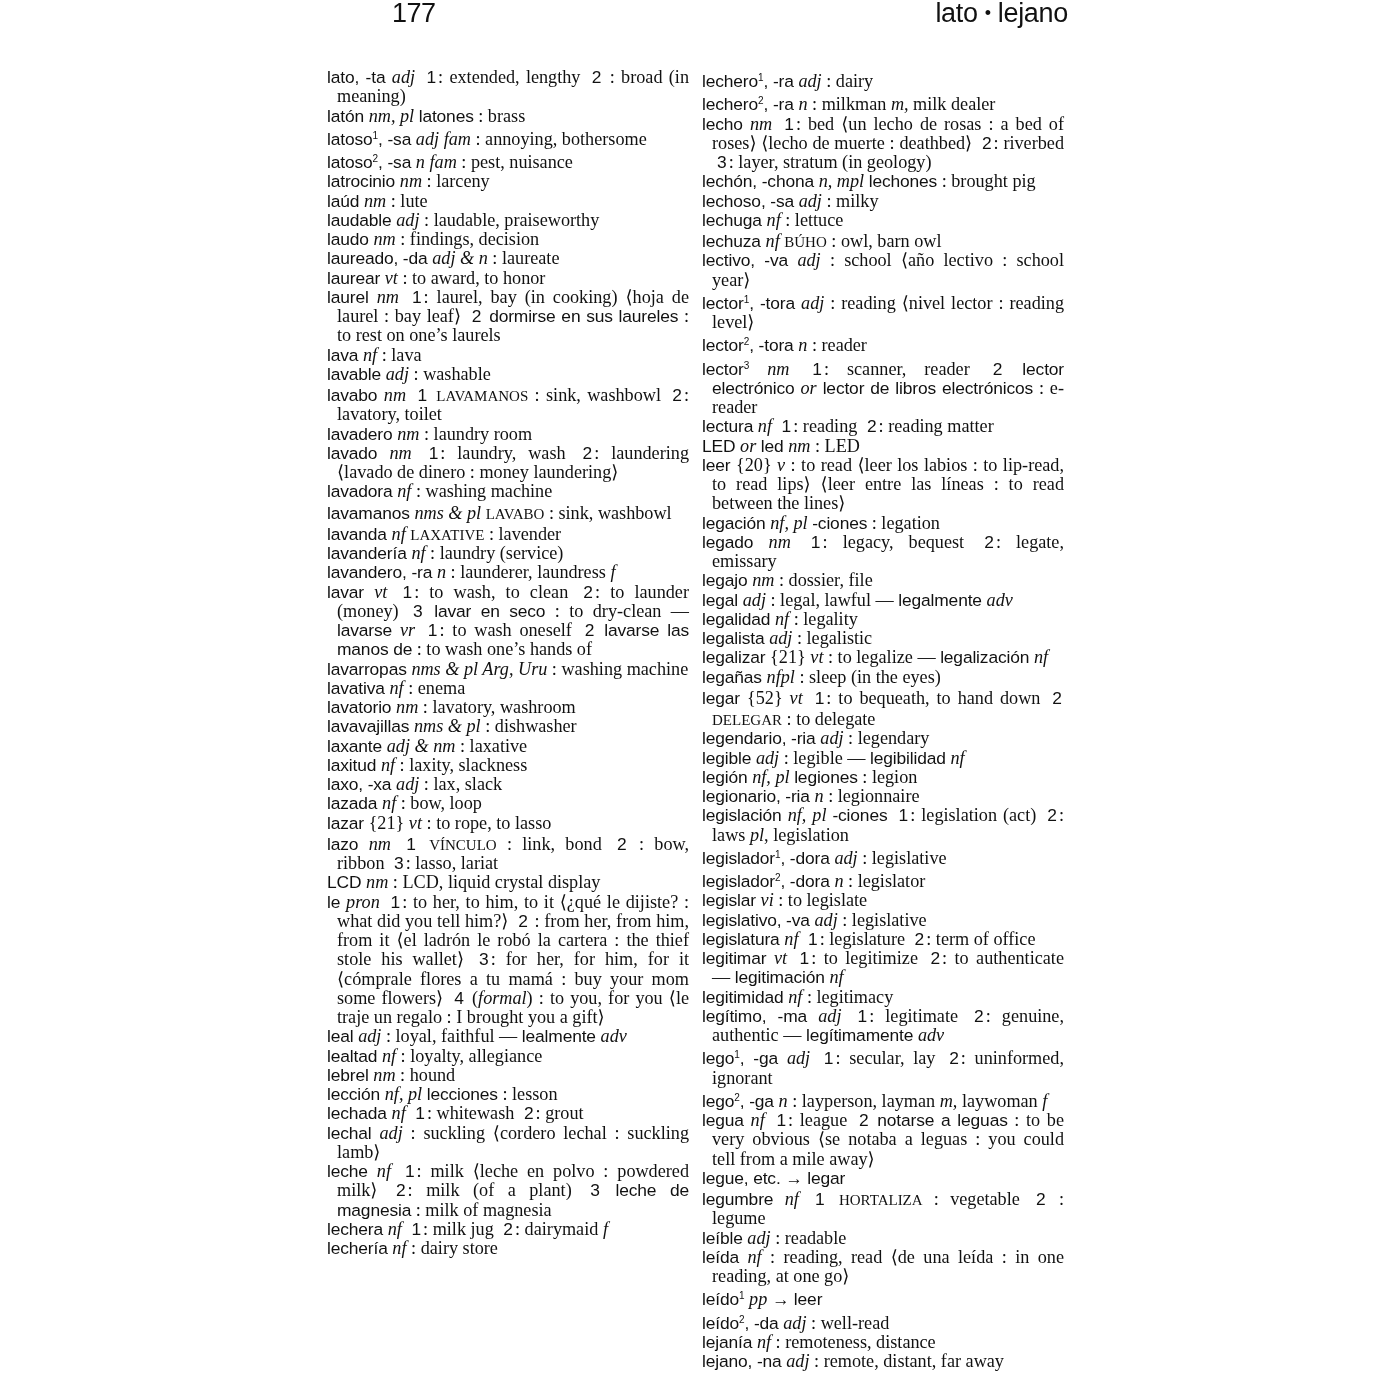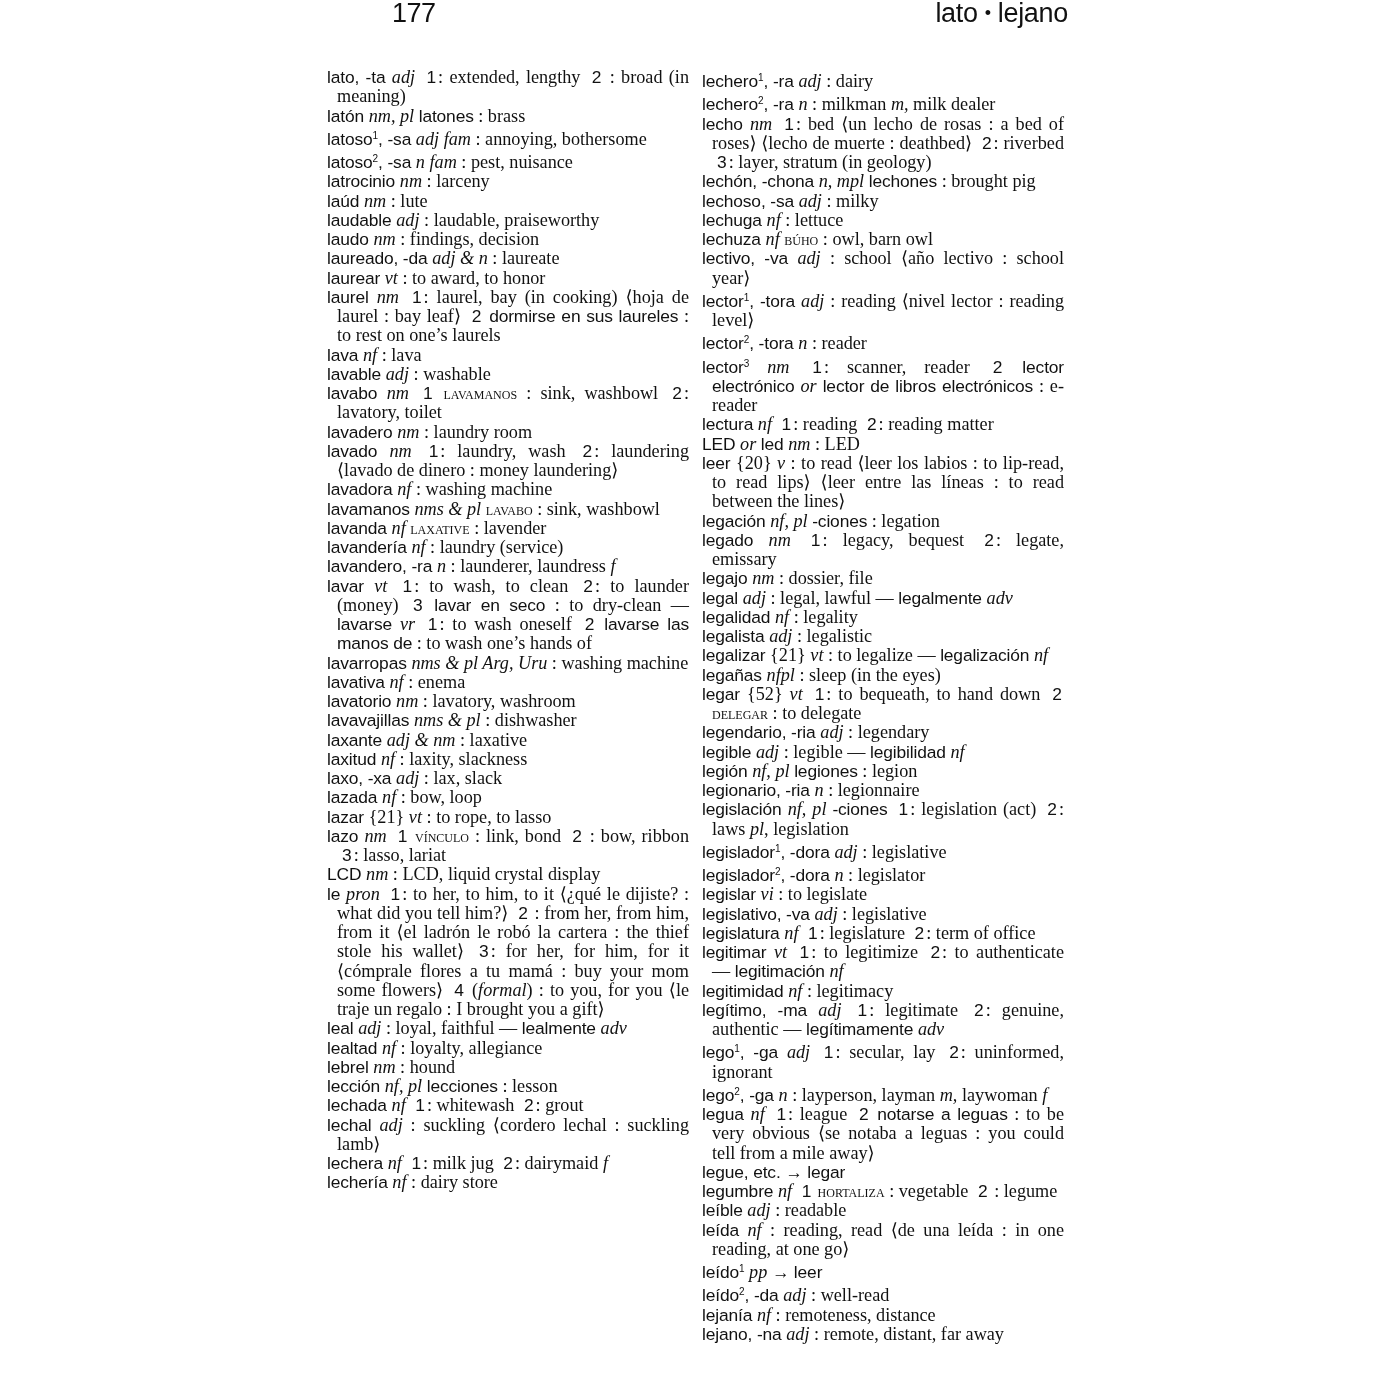--- a/index.html
+++ b/index.html
@@ -7,21 +7,21 @@
   .page-num { position:absolute; left:392px; top:-2px; font-family:"Liberation Sans", sans-serif; font-size:27px; font-weight:normal; color:#111; letter-spacing:-0.5px; }
   .guide { position:absolute; right:323px; top:-2px; font-family:"Liberation Sans", sans-serif; font-size:27px; color:#111; letter-spacing:-0.3px; }
   .guide .dot { font-size:18px; vertical-align:3px; margin:0 7px; }
   .col { position:absolute; top:43px; width:362px; font-family:"Liberation Serif", serif; font-size:18.2px; line-height:19.25px; text-align:justify;margin-top:25px; }
   .col.left { left:327px; }
   .col.right { left:702px; }
   .entry { padding-left:10px; text-indent:-10px; margin:0; }
   .h { font-family:"Liberation Sans", sans-serif; font-size:17.4px; letter-spacing:-0.15px; }
   .n { font-family:"Liberation Sans", sans-serif; font-size:17.4px; padding:0 2px 0 5px; }
   .i { font-style:italic; }
-  .sc { font-variant:small-caps; font-size:17px;font-family:Liberation Serif, serif; }
+  .sc { font-variant:small-caps; font-size:22px;font-family:Liberation Serif, serif; }
   .sup { font-family:"Liberation Sans", sans-serif; font-size:10px; vertical-align:6px; }
   .t {}
 </style>
 </head>
 <body>
 
 <div>
   <div class="page-num">177</div>
   <div class="guide">
     <span>lato</span><span class="dot">•</span><span>lejano</span>
@@ -62,20 +62,21 @@
     <p class="entry"><span class="h">lazar </span><span class="t">{21} </span><span class="i">vt</span><span class="t"> : to rope, to lasso</span></p>
     <p class="entry"><span class="h">lazo </span><span class="i">nm </span><span class="n">1</span><span class="sc"> vínculo</span><span class="t"> : link, bond </span><span class="n">2</span><span class="t"> : bow, ribbon </span><span class="n">3</span><span class="t">: lasso, lariat</span></p>
     <p class="entry"><span class="h">LCD </span><span class="i">nm</span><span class="t"> : LCD, liquid crystal display</span></p>
     <p class="entry"><span class="h">le </span><span class="i">pron </span><span class="n">1</span><span class="t">: to her, to him, to it ⟨¿qué le dijiste? : what did you tell him?⟩ </span><span class="n">2</span><span class="t"> : from her, from him, from it ⟨el ladrón le robó la cartera : the thief stole his wallet⟩ </span><span class="n">3</span><span class="t">: for her, for him, for it ⟨cómprale flores a tu mamá : buy your mom some flowers⟩ </span><span class="n">4</span><span class="t"> (</span><span class="i">formal</span><span class="t">) : to you, for you ⟨le traje un regalo : I brought you a gift⟩</span></p>
     <p class="entry"><span class="h">leal </span><span class="i">adj</span><span class="t"> : loyal, faithful — </span><span class="h">lealmente </span><span class="i">adv</span></p>
     <p class="entry"><span class="h">lealtad </span><span class="i">nf</span><span class="t"> : loyalty, allegiance</span></p>
     <p class="entry"><span class="h">lebrel </span><span class="i">nm</span><span class="t"> : hound</span></p>
     <p class="entry"><span class="h">lección </span><span class="i">nf, pl </span><span class="h">lecciones</span><span class="t"> : lesson</span></p>
     <p class="entry"><span class="h">lechada </span><span class="i">nf </span><span class="n">1</span><span class="t">: whitewash </span><span class="n">2</span><span class="t">: grout</span></p>
     <p class="entry"><span class="h">lechal </span><span class="i">adj</span><span class="t"> : suckling ⟨cordero lechal : suckling lamb⟩</span></p>
+    <p class="entry"><span class="h">leche </span><span class="i">nf </span><span class="n">1</span><span class="t">: milk ⟨leche en polvo : powdered milk⟩ </span><span class="n">2</span><span class="t">: milk (of a plant) </span><span class="n">3</span><span class="h"> leche de magnesia</span><span class="t"> : milk of magnesia</span></p>
     <p class="entry"><span class="h">lechera </span><span class="i">nf </span><span class="n">1</span><span class="t">: milk jug </span><span class="n">2</span><span class="t">: dairymaid </span><span class="i">f</span></p>
     <p class="entry"><span class="h">lechería </span><span class="i">nf</span><span class="t"> : dairy store</span></p>
   </div>
 <div class="col right">
     <p class="entry"><span class="h">lechero</span><span class="sup">1</span><span class="h">, -ra </span><span class="i">adj</span><span class="t"> : dairy</span></p>
     <p class="entry"><span class="h">lechero</span><span class="sup">2</span><span class="h">, -ra </span><span class="i">n</span><span class="t"> : milkman </span><span class="i">m,</span><span class="t"> milk dealer</span></p>
     <p class="entry"><span class="h">lecho </span><span class="i">nm </span><span class="n">1</span><span class="t">: bed ⟨un lecho de rosas : a bed of roses⟩ ⟨lecho de muerte : deathbed⟩ </span><span class="n">2</span><span class="t">: riverbed </span><span class="n">3</span><span class="t">: layer, stratum (in geology)</span></p>
     <p class="entry"><span class="h">lechón, -chona </span><span class="i">n, mpl </span><span class="h">lechones</span><span class="t"> : brought pig</span></p>
     <p class="entry"><span class="h">lechoso, -sa </span><span class="i">adj</span><span class="t"> : milky</span></p>
     <p class="entry"><span class="h">lechuga </span><span class="i">nf</span><span class="t"> : lettuce</span></p>

